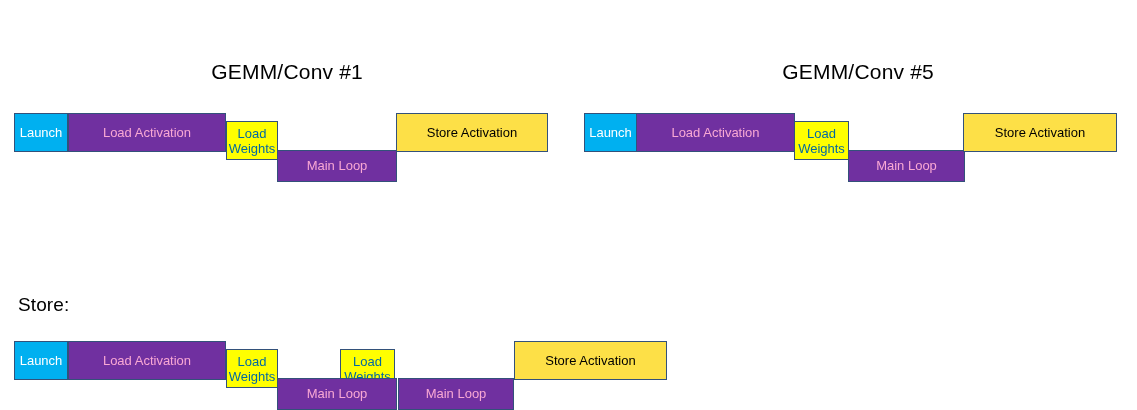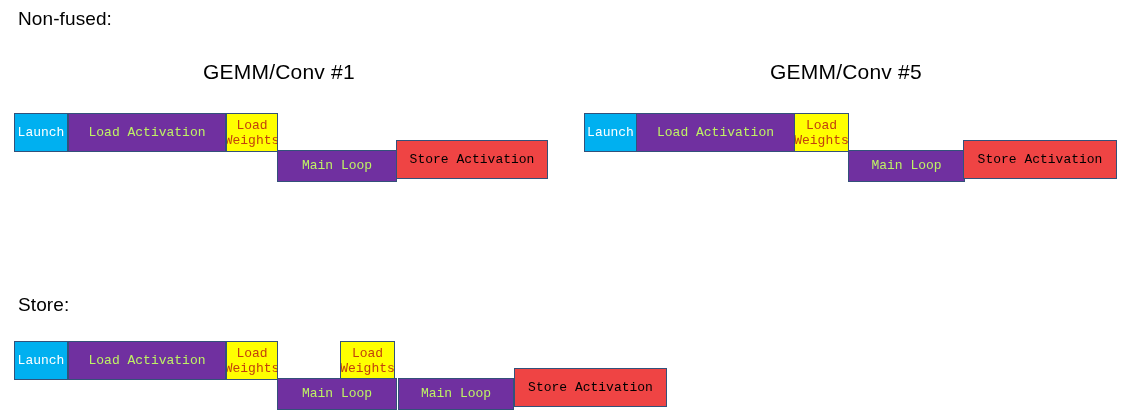--- a/index.html
+++ b/index.html
@@ -28,56 +28,54 @@
     color: #000000;
     white-space: nowrap;
     letter-spacing: 0.1px;
   }
   .group-title {
     position: absolute;
     font-size: 21px;
     line-height: 24px;
     color: #000000;
     white-space: nowrap;
-    text-align: left;
+    text-align: right;
     letter-spacing: 0.2px;
   }
   .block {
     position: absolute;
     box-sizing: border-box;
     border: 1px solid #33517a;
     display: flex;
     align-items: center;
     justify-content: center;
     font-size: 13px;
     line-height: 14px;
     text-align: left;
     white-space: nowrap;
     overflow: hidden;
-    font-family: Liberation Mono, monospace;
   }
   .block.two-line {
     flex-direction: column;
     white-space: normal;
     line-height: 15px;
   }
   .block.two-line .ln {
     display: block;
   }
   .c-launch   { background: #00B0F0; color: #ffffff; }
-  .c-purple   { background: #7030A0; color: #bef264; }
-  .c-yellow   { background: #FFFF00; color: #c2410c; }
-  .c-orange   { background: #ef4444; color: #000000; margin-top: 27px; }
+  .c-purple   { background: #7030A0; color: #f9a8d4; }
+  .c-yellow   { background: #FFFF00; color: #0369a1; margin-top: 8px; }
+  .c-orange   { background: #fde047; color: #000000; }
 </style>
 </head>
 <body>
 
 <div class="canvas">
 
-  <div class="section-label" style="left:18px; top:8px;">Non-fused:</div>
 
   <div class="section-label" style="left:18px; top:294px;">Store:</div>
 
   <div id="blocks-root">
       <div class="group-title" style="left: 203px; top: 60px; width: 160px;">GEMM/Conv #1</div>
       <div class="block c-launch" style="left: 14px; top: 113px; width: 54px; height: 39px;">
         <span>Launch</span>
       </div>
       <div class="block c-purple" style="left: 68px; top: 113px; width: 158px; height: 39px;">
         <span>Load Activation</span>

